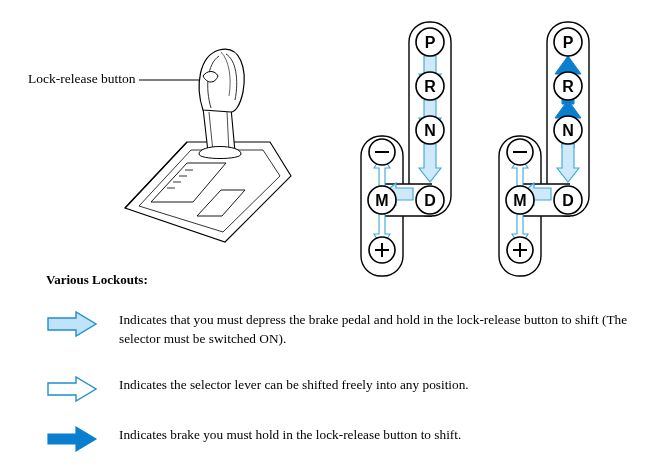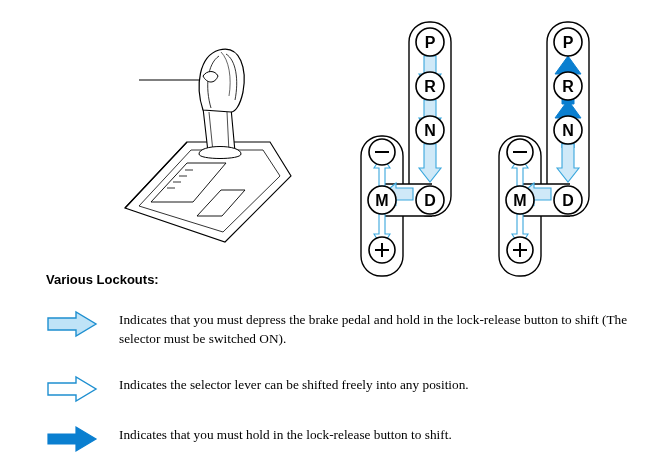--- a/index.html
+++ b/index.html
@@ -38,21 +38,21 @@
   }
   
   .gate-a { position: absolute; left: 360px; top: 18px; }
   .gate-b { position: absolute; left: 498px; top: 18px; }
 
   
   .legend-title {
     position: absolute;
     left: 46px;
     top: 272px;
-    font-family: Liberation Sans, sans-serif;
+    font-family: Liberation Serif, serif;
     font-weight: bold;
     font-size: 13px;
   }
   .legend-row {
     position: absolute;
     left: 46px;
     width: 600px;
   }
   .legend-row .arrow-cell {
     position: absolute;
@@ -72,20 +72,21 @@
   }
   #legend-row-0 { top: 310px; }
   #legend-row-1 { top: 375px; }
   #legend-row-2 { top: 425px; }
 </style>
 </head>
 <body>
 
 <div class="stage">
 
+  <div class="callout-label">Lock-release button</div>
 
   <svg class="shifter-svg" width="250" height="220" viewBox="0 0 250 220">
 
     <line x1="44" y1="50" x2="108" y2="50" stroke="#000" stroke-width="1.1"></line>
 
     <path d="M 30 178 L 92 112 L 175 112 L 196 146 L 130 212 Z" fill="#ffffff" stroke="#000" stroke-width="1.1"></path>
     <path d="M 30 178 L 92 112" fill="none" stroke="#000" stroke-width="1.1"></path>
 
     <path d="M 44 176 L 96 120 L 168 120 L 185 146 L 128 202 Z" fill="#ffffff" stroke="#000" stroke-width="0.8"></path>
 
@@ -236,16 +237,16 @@
     </div>
     <div class="text-cell">Indicates the selector lever can be shifted freely into any position.</div>
   </div>
 
   <div class="legend-row" id="legend-row-2">
     <div class="arrow-cell">
       <svg width="60" height="28" viewBox="0 0 60 28">
         <path d="M 2 9 L 30 9 L 30 2 L 50 14 L 30 26 L 30 19 L 2 19 Z" fill="#0a7fd0" stroke="#0a7fd0" stroke-width="1.2"></path>
       </svg>
     </div>
-    <div class="text-cell">Indicates that you must hold in the lock-release button to shift.</div>
+    <div class="text-cell">Indicates brake you must hold in the lock-release button to shift.</div>
   </div>
 
 </div>
 
 </body></html>

